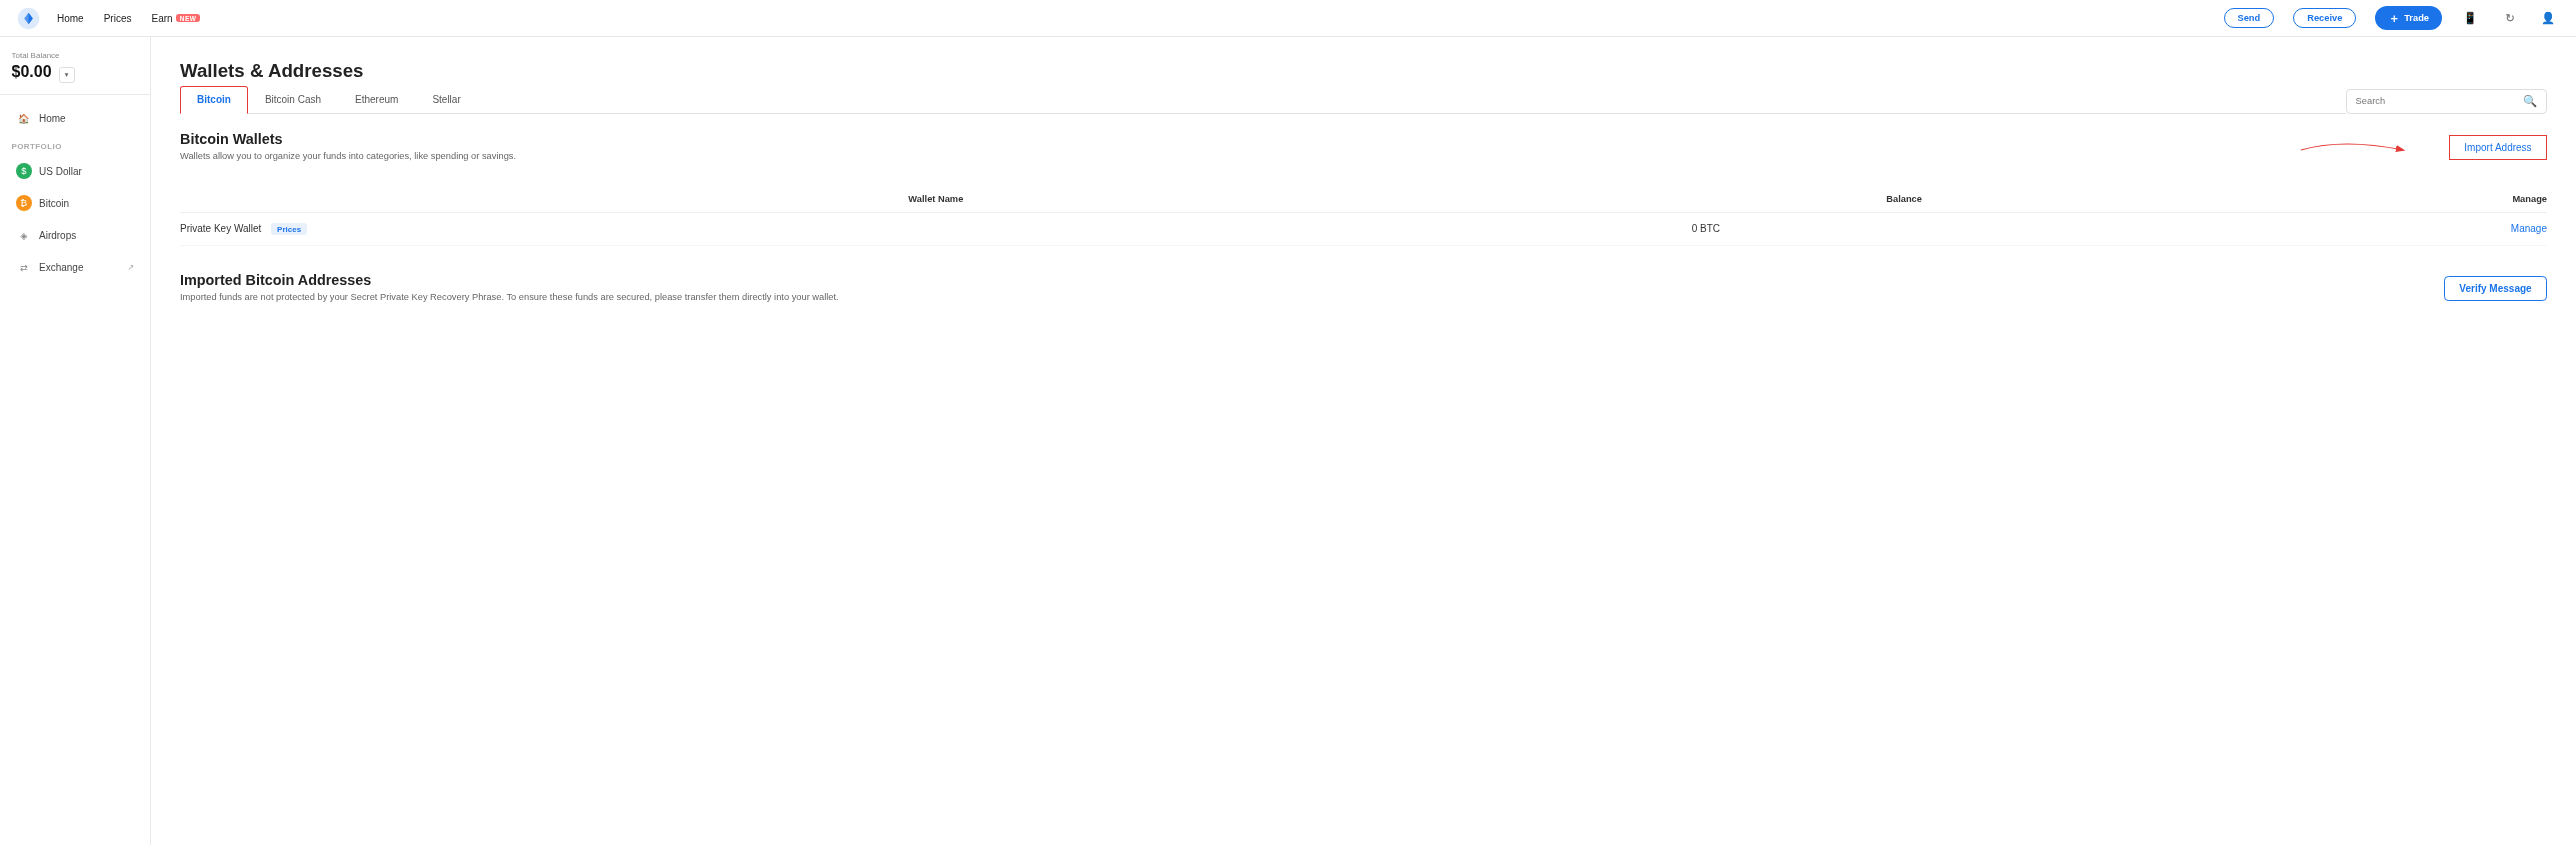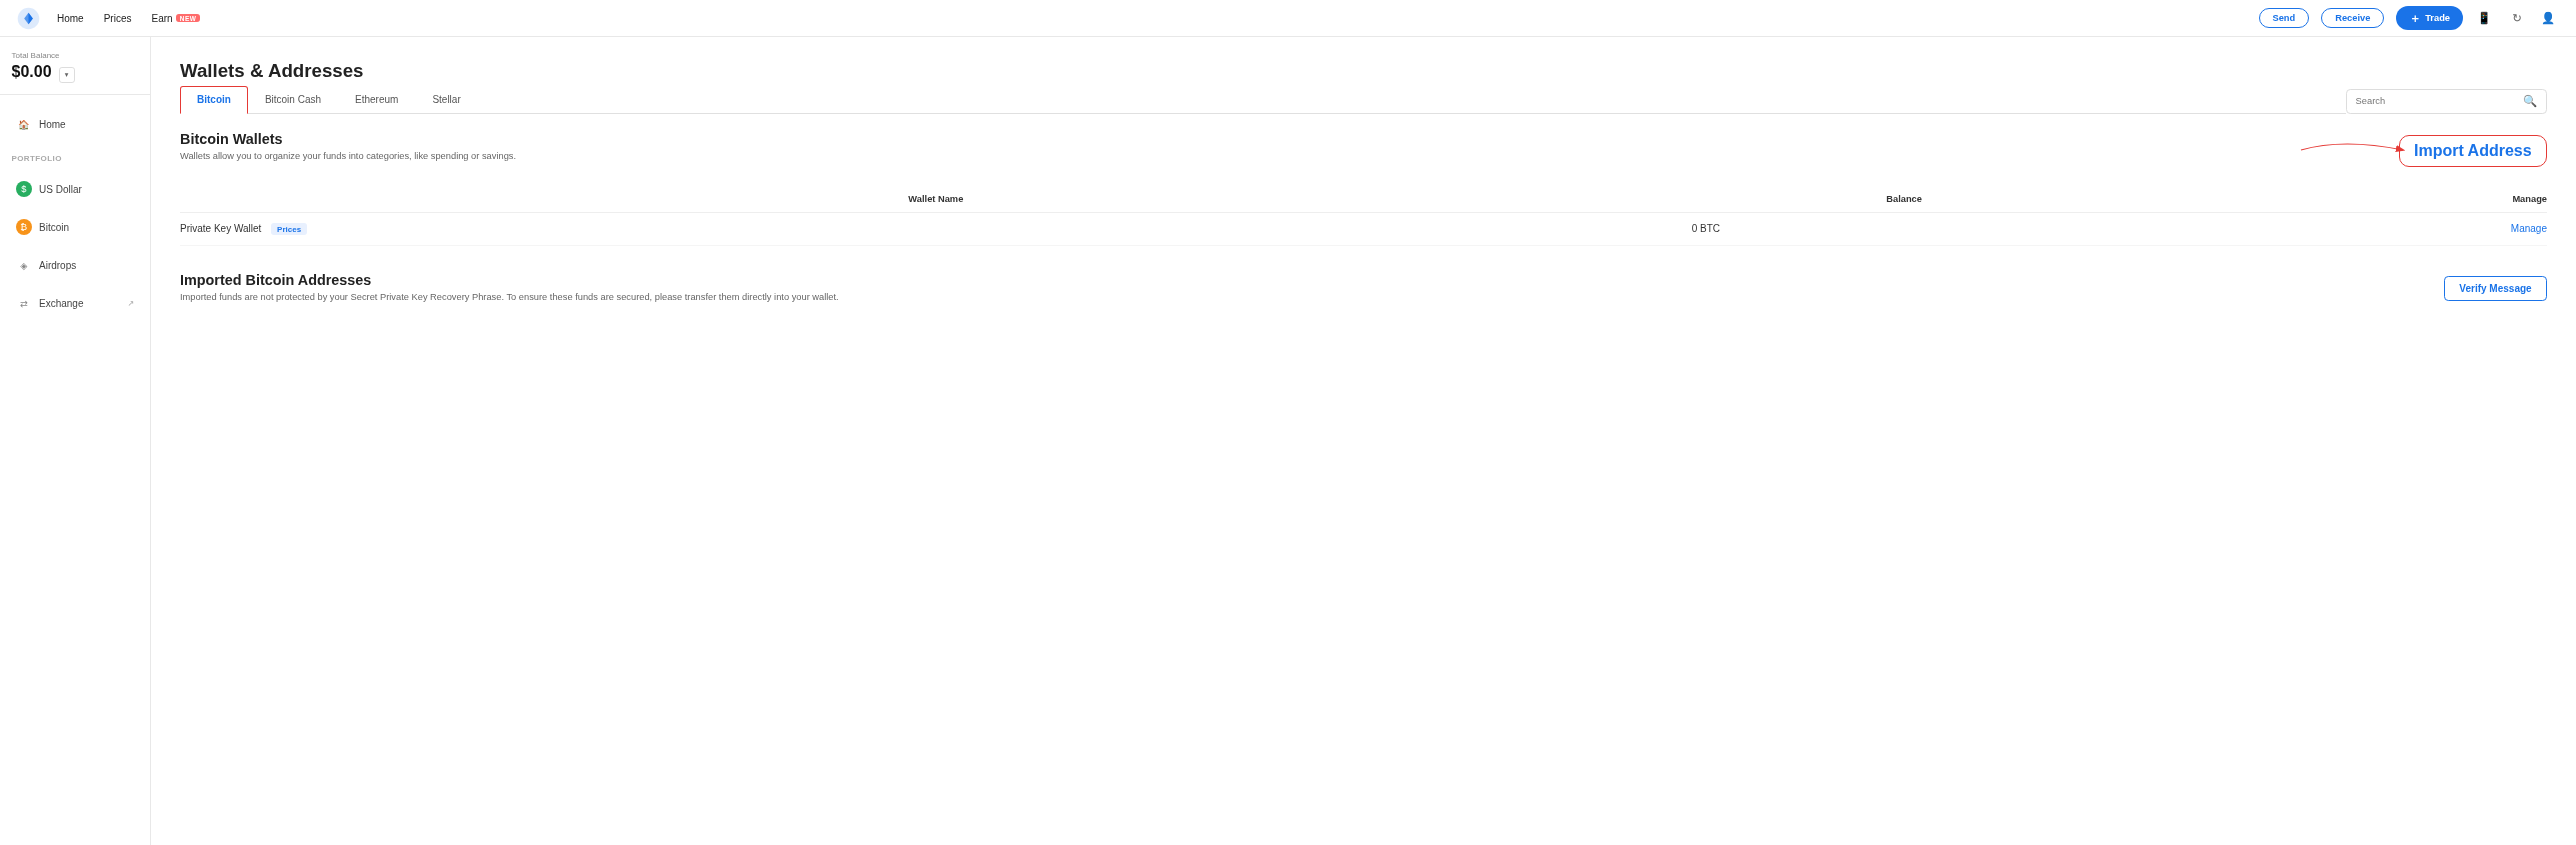--- a/index.html
+++ b/index.html
@@ -15,40 +15,40 @@
     .topnav-logo svg { width: 23px; height: 23px; }
     .topnav-links { display: flex; gap: 20px; align-items: center; }
     .topnav-link { font-size: 10px; color: #222; cursor: pointer; font-weight: 500; text-decoration: none; }
     .earn-badge {
       display: inline-flex; align-items: center; gap: 3.6px;
     }
     .new-badge {
       background: #ff6b6b; color: #fff; font-size: 6.5px; font-weight: 700;
       padding: 0.7px 3.6px; border-radius: 2.9px; letter-spacing: 0.4px;
     }
-    .topnav-right { margin-left: auto; display: flex; align-items: center; gap: 12px; }
+    .topnav-right { margin-left: auto; display: flex; align-items: center; gap: 19px; }
     .btn-send, .btn-receive {
       border: 1.1px solid #1a73e8; color: #1a73e8; background: #fff;
       padding: 4.3px 13px; border-radius: 14.4px; font-size: 9.3px; font-weight: 600; cursor: pointer;
     }
     .btn-trade {
       background: #1a73e8; color: #fff; border: none;
       padding: 4.3px 13px; border-radius: 14.4px; font-size: 9.3px; font-weight: 600; cursor: pointer;
       display: flex; align-items: center; gap: 4.3px;
     }
     .btn-trade .plus-icon { font-size: 11.5px; font-weight: 700; }
     .topnav-icon { width: 20px; height: 20px; cursor: pointer; display: flex; align-items: center; justify-content: center; color: #666; font-size: 11.5px; }
 
     
     .layout { display: flex; padding-top: 37px; min-height: 100vh; }
 
     
     .sidebar {
       width: 151px; min-width: 151px; border-right: 0.7px solid #e8e8e8;
-      padding: 14.4px 0; display: flex; flex-direction: column; gap: 9px;
+      padding: 14.4px 0; display: flex; flex-direction: column; gap: 3px;
     }
     .sidebar-balance { padding: 0 11.5px 11.5px 11.5px; border-bottom: 0.7px solid #e8e8e8; margin-bottom: 5.8px; }
     .sidebar-balance-label { font-size: 8px; color: #888; margin-bottom: 2.9px; }
     .sidebar-balance-value { font-size: 16px; font-weight: 700; color: #111; }
     .sidebar-balance-toggle { display: inline-flex; align-items: center; justify-content: center; width: 16px; height: 16px; border: 0.7px solid #ddd; border-radius: 2.9px; cursor: pointer; font-size: 7.2px; color: #666; margin-left: 4.3px; vertical-align: middle; }
     .sidebar-section-label { font-size: 8px; color: #aaa; font-weight: 600; padding: 5.8px 11.5px 2.9px 11.5px; letter-spacing: 0.4px; text-transform: uppercase; }
     .sidebar-item {
       display: flex; align-items: center; gap: 7.2px;
       padding: 6.5px 11.5px; cursor: pointer; border-radius: 4.3px; margin: 0 4.3px;
       font-size: 10px; font-weight: 500; color: #444;
@@ -84,21 +84,21 @@
       border-radius: 4.3px; padding: 4.3px 8.6px; gap: 5.8px; width: 201px;
     }
     .search-box input { border: none; outline: none; font-size: 9.3px; color: #555; width: 100%; background: transparent; }
     .search-icon { font-size: 11.5px; color: #333; cursor: pointer; }
 
     
     .section-title { font-size: 14.4px; font-weight: 700; margin-bottom: 4.3px; }
     .section-subtitle { font-size: 9.3px; color: #666; margin-bottom: 14.4px; }
     .btn-import {
       border: 1.4px solid #e53935; color: #1a73e8; background: #fff;
-      padding: 5.8px 14.4px; border-radius: 10px; font-size: 16px; font-weight: 700; cursor: pointer;
+      padding: 5.8px 14.4px; border-radius: 0; font-size: 10px; font-weight: 400; cursor: pointer;
     }
 
     
     .wallet-table { width: 100%; border-collapse: collapse; margin-bottom: 26px; }
     .wallet-table th {
       text-align: center; font-size: 9.3px; font-weight: 700; color: #333;
       padding: 7.2px 0; border-bottom: 0.7px solid #eee;
     }
     .wallet-table th.col-manage { text-align: right; }
     .wallet-table td { padding: 10px 0; font-size: 10px; color: #333; border-bottom: 0.7px solid #f5f5f5; vertical-align: middle; }

